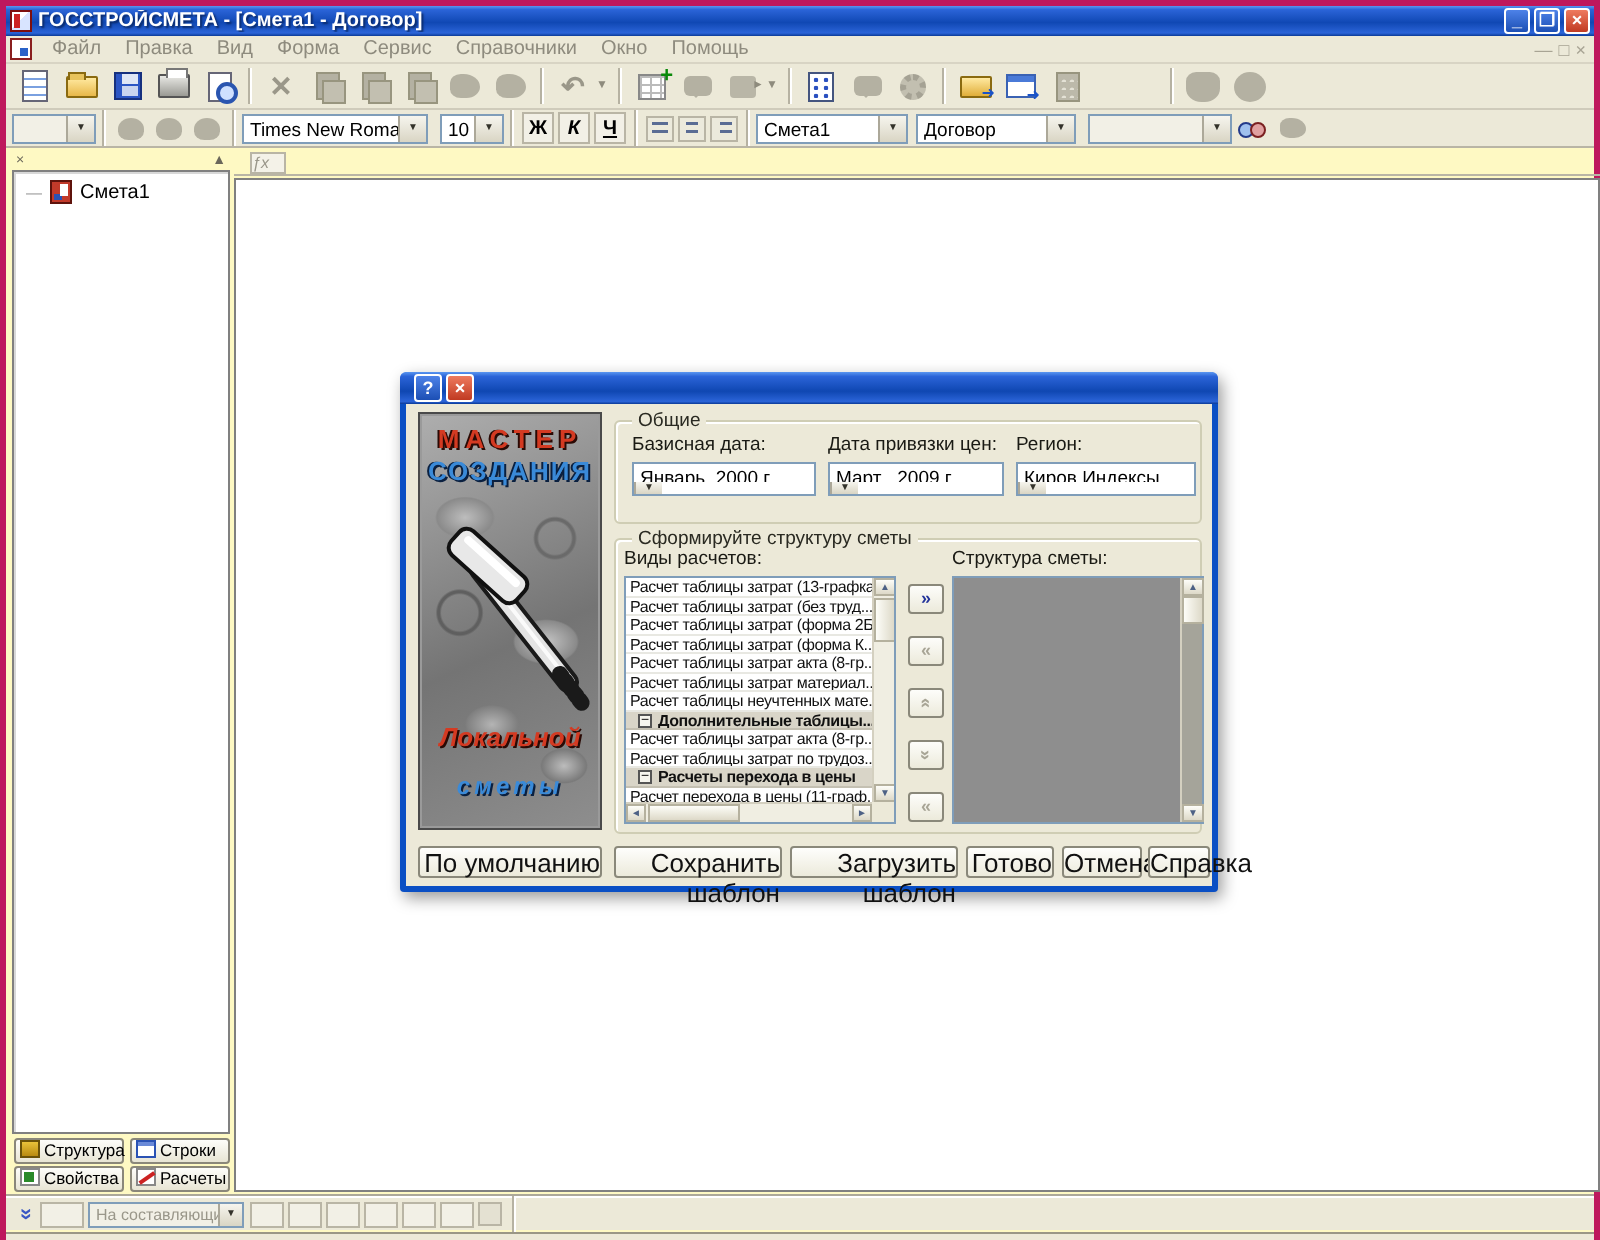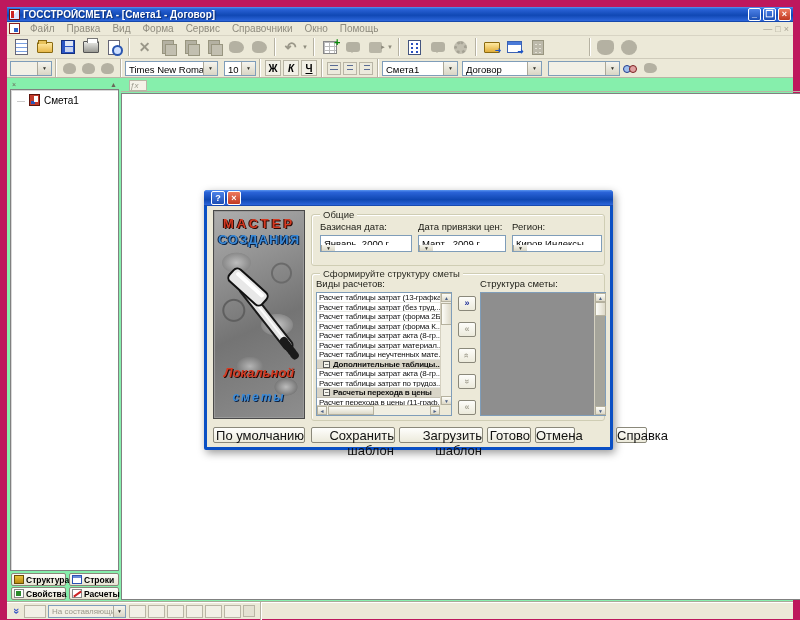--- a/index.html
+++ b/index.html
@@ -1,19 +1,19 @@
 <!DOCTYPE html>
 <html><head>
 <meta charset="utf-8">
 <style>
   * { margin:0; padding:0; box-sizing:border-box; }
   html,body { width:800px; height:620px; overflow:hidden; }
   body { font-family:"Liberation Sans", sans-serif; background:#ece9d8; position:relative;
          -webkit-font-smoothing:antialiased; }
-  #page { position:absolute; inset:0; border:7px solid #be185d; background:#86efac; }
+  #page { position:absolute; inset:0; border:3px solid #be185d; background:#fef9c3; }
 
   
   .titlebar { position:absolute; left:0; top:0; width:100%; height:15px;
     background:linear-gradient(180deg,#5a96f0 0%,#2b64d8 12%,#1048b4 55%,#2b64d8 90%,#0b3a96 100%);
     display:flex; align-items:center; padding:0 2px; }
   .app-ico { width:11px; height:11px; margin-right:3px; background:linear-gradient(135deg,#fff 45%,#d8e4ff 46%);
     border:1px solid #7d0f0f; position:relative; }
   .app-ico::after{content:""; position:absolute; left:1px; top:1px; width:3px; height:7px; background:#c22;}
   .title-text { color:#fff; font-size:10px; font-weight:bold; text-shadow:1px 1px 1px #0a2a6a; flex:1;
     white-space:nowrap; overflow:hidden; }
@@ -110,21 +110,21 @@
   .fxstrip { position:absolute; left:114px; top:72px; width:684px; height:13px; border-bottom:1px solid #b9b5a5;
     display:flex; align-items:center; }
   .fxbox { width:18px; height:11px; margin-left:8px; border:1px solid #b9b5a5; background:#f4f2e8;
     color:#9a978a; font-size:8px; font-style:italic; line-height:10px; }
   .canvas { position:absolute; left:114px; top:86px; width:683px; height:507px; background:#fff;
     border:1px solid #808080; }
 
   
   .tabs { position:absolute; left:3px; top:566px; width:112px; }
   .tabbtn { position:absolute; height:13px; border:1px solid #8a877a; border-radius:2px; background:linear-gradient(#fdfdfa,#e8e5d4);
-    font-size:8.5px; display:flex; align-items:center; gap:2px; padding:0 2px; white-space:nowrap;font-weight:bold; }
+    font-size:8.5px; display:flex; align-items:flex-start; gap:2px; padding:0 2px; white-space:nowrap; }
   .ti { width:10px; height:9px; flex:none; }
   .ti.struct { background:linear-gradient(#e8c23a,#b88a10); border:1px solid #6a5208; }
   .ti.rows { background:#fff; border:1px solid #2a52b4; box-shadow:inset 0 2px 0 #6a8ad8; }
   .ti.props { background:#fff; border:1px solid #888; position:relative; }
   .ti.props::after{content:"";position:absolute;left:1px;top:1px;width:5px;height:5px;background:#2a8a2a;}
   .ti.calc { background:#fff; border:1px solid #888; position:relative; }
   .ti.calc::after{content:"";position:absolute;left:0;top:3px;width:9px;height:2px;background:#c22;transform:rotate(-35deg);}
 
   
   .botbar { position:absolute; left:0; top:595px; width:100%; height:17px; border-top:1px solid #fff;
@@ -535,18 +535,18 @@
           </div>
         </div>
       </div>
 
       <div class="dlg-buttons">
         <button class="dbtn" style="left:6px; width:92px;">По умолчанию</button>
         <button class="dbtn" style="left:104px; width:84px;">Сохранить шаблон</button>
         <button class="dbtn" style="left:192px; width:84px;">Загрузить шаблон</button>
         <button class="dbtn" style="left:280px; width:44px;">Готово</button>
         <button class="dbtn" style="left:328px; width:40px;">Отмена</button>
-        <button class="dbtn" style="left:371px; width:31px;margin-left:38px;">Справка</button>
+        <button class="dbtn" style="left:371px; width:31px;">Справка</button>
       </div>
 
     </div>
   </div>
 </div>
 
 </body></html>

